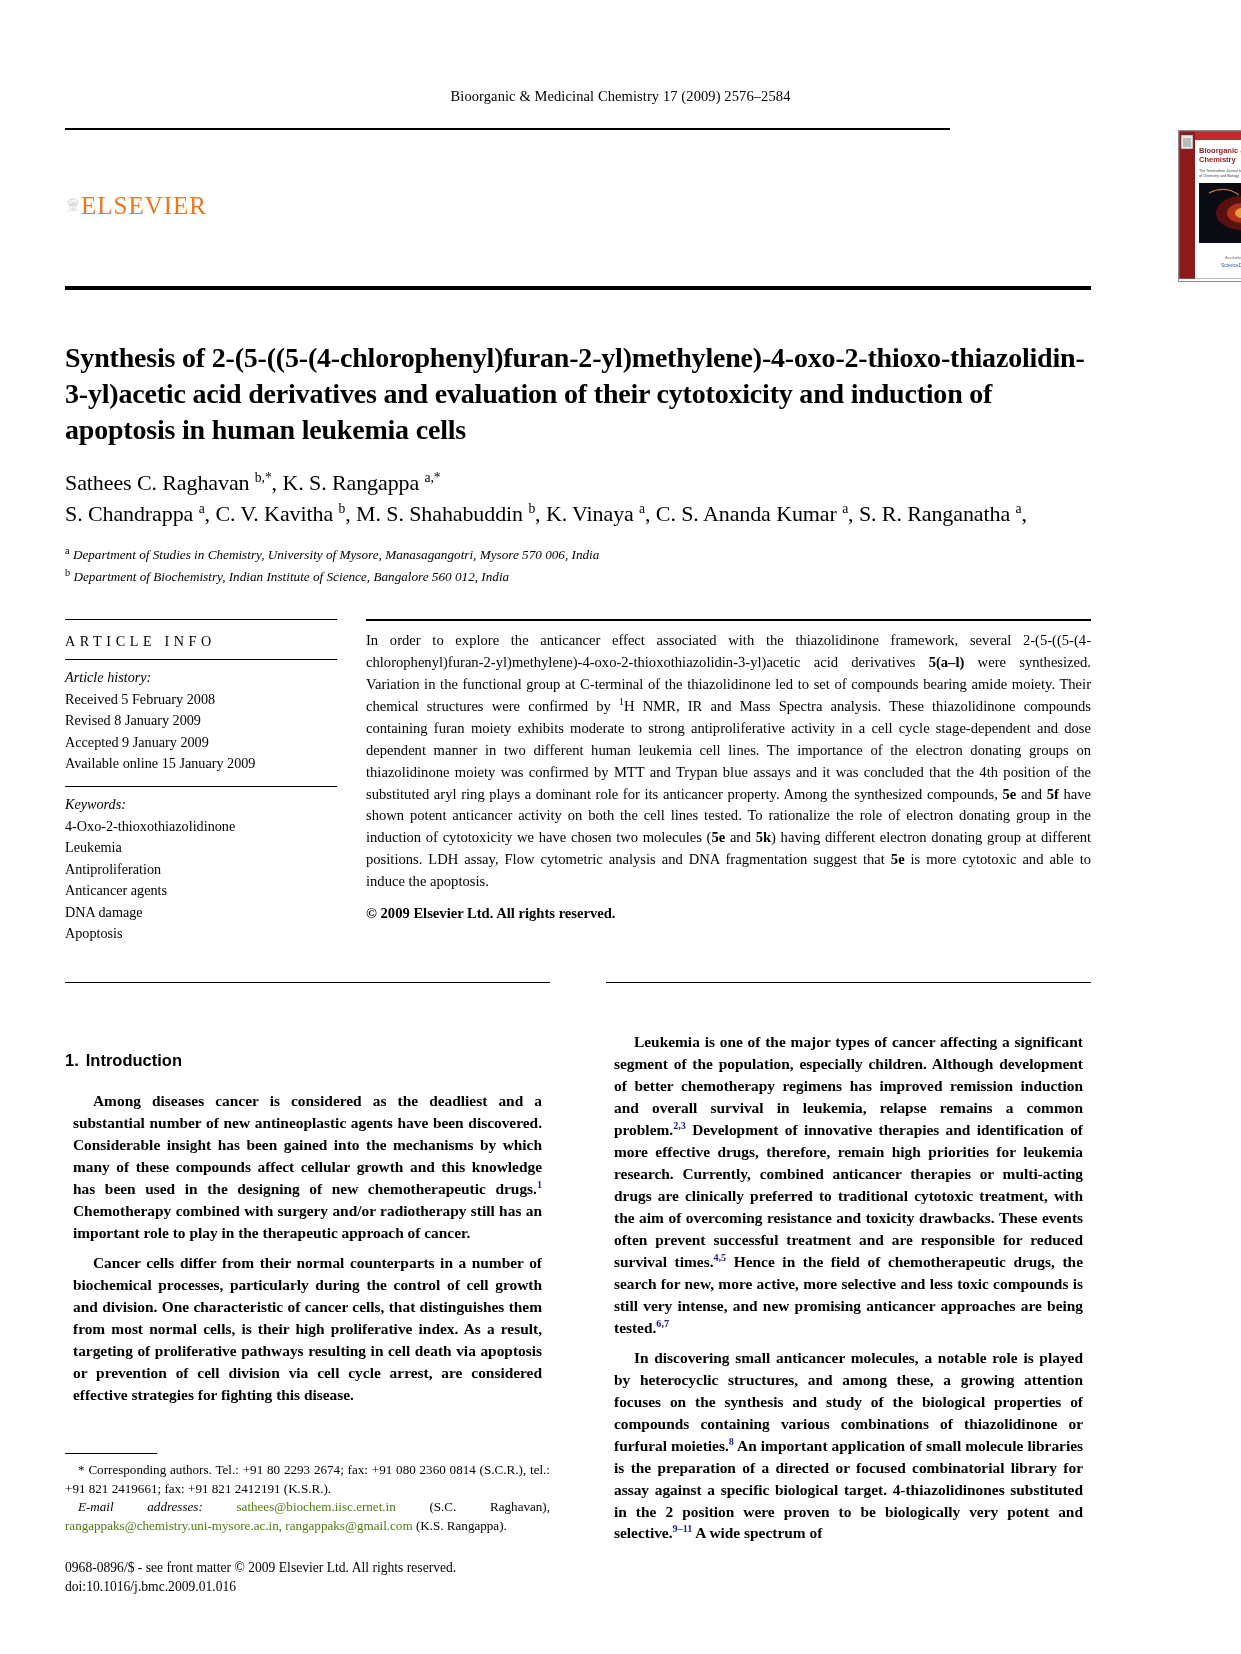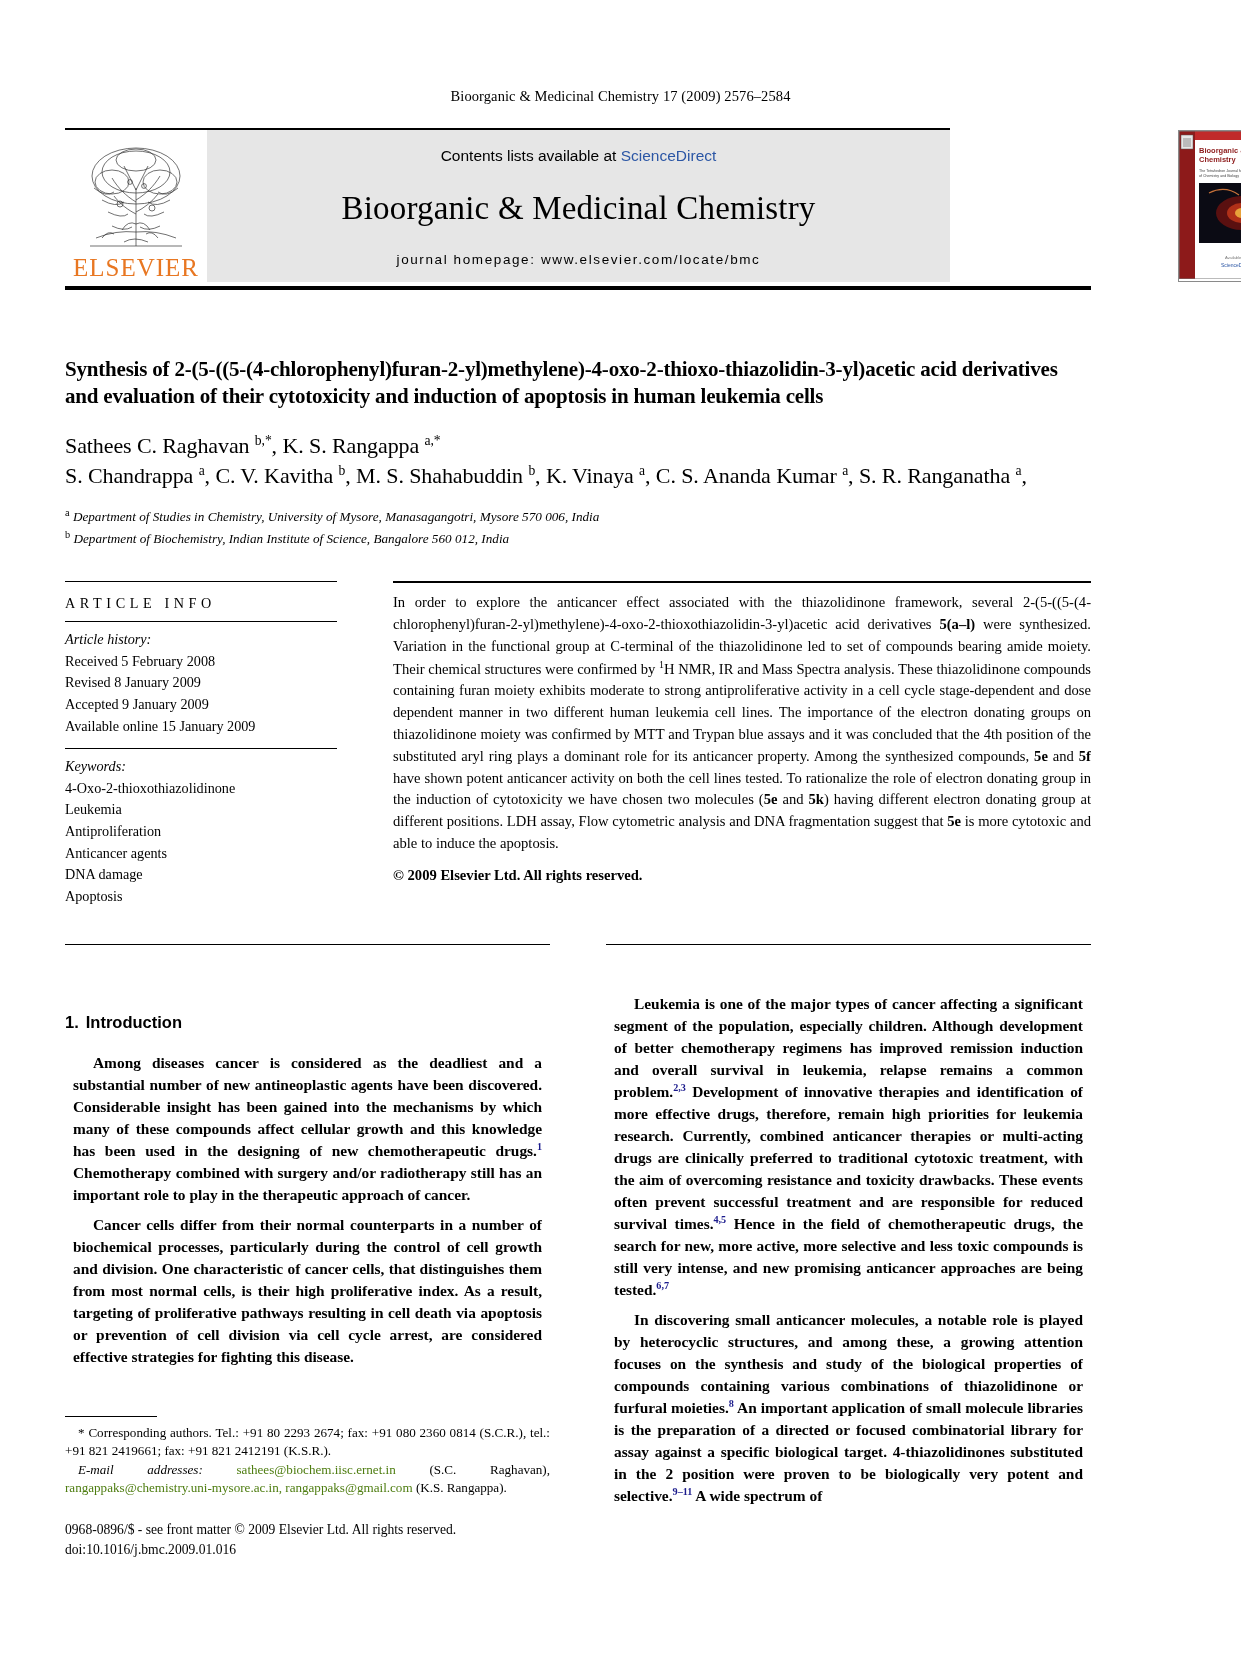--- a/index.html
+++ b/index.html
@@ -42,21 +42,20 @@
   .banner {
     display: flex;
     align-items: stretch;
     height: 152px;
     width: 885px;
   }
   .elsevier-logo {
     width: 142px;
     flex: 0 0 142px;
     display: flex;
-    flex-direction: column;
     align-items: center;
     justify-content: flex-end;
     padding-bottom: 2px;
     box-sizing: border-box;
   }
   .tree-svg { display:block; }
   .elsevier-word {
     font-family: "Liberation Serif", serif;
     font-size: 25px;
     letter-spacing: 1px;
@@ -106,24 +105,24 @@
     margin-top: 4px;
   }
 
   
   .content {
     margin: 0 65px;
     width: 1026px;
   }
   h1.title {
     font-family: "Liberation Serif", serif;
-    font-size: 21px;
+    font-size: 28px;
     font-weight: bold;
     line-height: 1.28;
-    margin: 66px 0 0 0;
+    margin: 50px 0 0 0;
     letter-spacing: -0.2px;
   }
   .authors {
     font-size: 22px;
     line-height: 1.38;
     margin-top: 21px;
     letter-spacing: -0.1px;
   }
   .authors sup { font-size: 0.62em; vertical-align: super; }
   .affiliations {
@@ -131,21 +130,21 @@
     font-size: 13.2px;
     font-style: italic;
     line-height: 1.48;
   }
   .affiliations sup { font-style: normal; font-size: 0.78em; vertical-align: super;}
 
   
   .info-abstract {
     display: flex;
     margin-top: 32px;
-    gap: 56px;
+    gap: 29px;
   }
   .col-info { width: 272px; flex: 0 0 272px; }
   .col-abstract { flex: 1 1 auto; }
 
   .rule-thin { border-top: 1.1px solid #000; }
   .rule-top-head { border-top: 1.1px solid #000; }
 
   .sec-head {
     font-family: "Liberation Serif", serif;
     font-size: 14.2px;
@@ -266,25 +265,20 @@
             <path d="M50 88 q6 -10 14 -6 q8 -4 14 6"></path>
             <path d="M52 100 q10 -6 24 0"></path>
             <circle cx="48" cy="62" r="3"></circle>
             <circle cx="80" cy="66" r="3"></circle>
             <circle cx="58" cy="40" r="2.4"></circle>
             <circle cx="72" cy="44" r="2.4"></circle>
           </g>
         </svg>
         <div class="elsevier-word">ELSEVIER</div>
       </div>
-      <div class="banner-center">
-        <div class="contents-line"><span>Contents lists available at </span><span class="sciencedirect">ScienceDirect</span></div>
-        <div class="journal-title">Bioorganic &amp; Medicinal Chemistry</div>
-        <div class="homepage-line">journal homepage: www.elsevier.com/locate/bmc</div>
-      </div>
       <div class="cover-thumb">
         <svg width="111" height="148" viewBox="0 0 111 148">
           <rect x="0" y="0" width="111" height="148" fill="#ffffff"></rect>
           <rect x="0" y="0" width="16" height="148" fill="#8d1a1a"></rect>
           <rect x="2" y="4" width="12" height="14" fill="#e7e7e7" stroke="#555" stroke-width="0.5"></rect>
           <rect x="4" y="7" width="8" height="9" fill="#bbb"></rect>
           <rect x="16" y="0" width="95" height="9" fill="#c02a2a"></rect>
           <text x="20" y="22" font-family="Liberation Sans, sans-serif" font-size="7.5" fill="#8d1a1a" font-weight="bold">Bioorganic &amp; Medicinal</text>
           <text x="20" y="31" font-family="Liberation Sans, sans-serif" font-size="7.5" fill="#8d1a1a" font-weight="bold">Chemistry</text>
           <text x="20" y="41" font-family="Liberation Sans, sans-serif" font-size="3.6" fill="#444">The Tetrahedron Journal for Research at the Interface</text>

